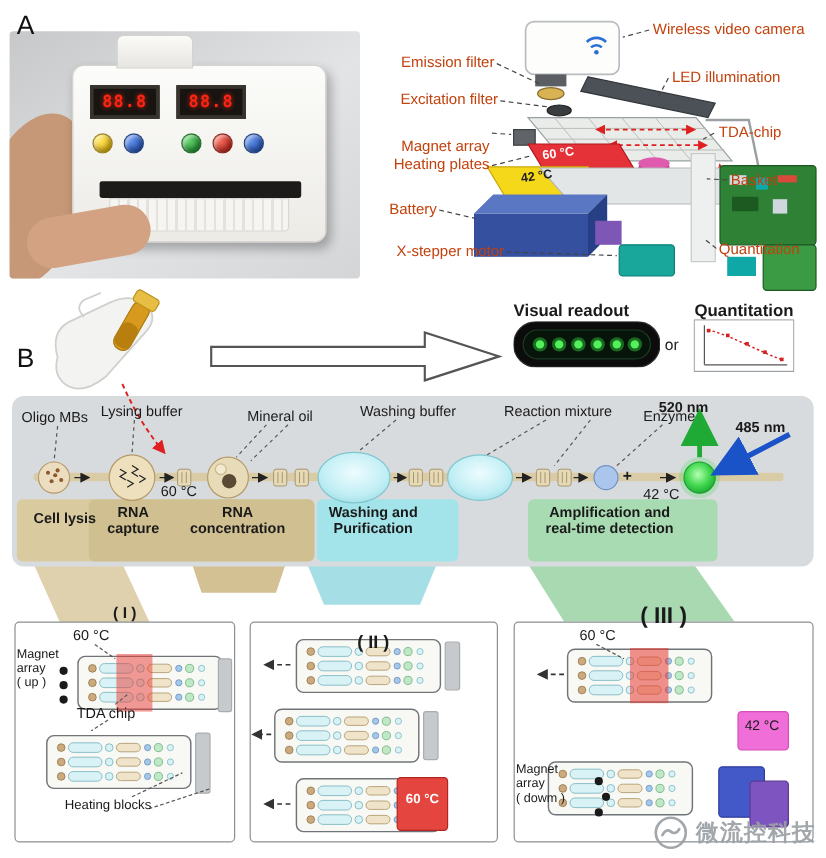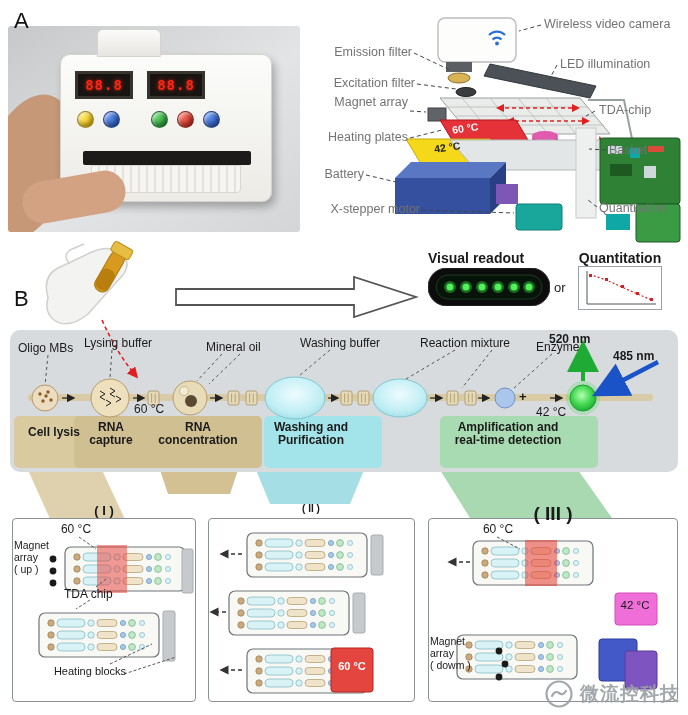--- a/index.html
+++ b/index.html
@@ -25,21 +25,21 @@
        border:1px solid #d5d3ce;border-radius:6px 6px 0 0}
   .display{position:absolute;top:16px;width:58px;height:28px;background:#171411;border:3px solid #37332d;border-radius:0;
            color:#ff2413;font:700 14px "DejaVu Sans Mono",monospace;display:flex;align-items:center;justify-content:center;
            letter-spacing:1px;text-shadow:0 0 4px rgba(255,45,20,.85)}
   .d1{left:14px}.d2{left:86px}
   .btn{position:absolute;top:56px;width:17px;height:17px;border-radius:50%;border:1px solid rgba(0,0,0,.35);
        box-shadow:inset -2px -3px 4px rgba(0,0,0,.35),inset 2px 2px 3px rgba(255,255,255,.55)}
   .slot{position:absolute;left:22px;top:96px;width:168px;height:14px;background:#1c1b19;border-radius:2px}
   .tray{position:absolute;left:30px;top:110px;width:150px;height:28px;background:#f6f5f2;border:1px solid #d9d7d2;
         border-radius:0 0 4px 4px;background-image:repeating-linear-gradient(90deg,transparent 0 6px,#e4e2dd 6px 8px)}
-  .lbl{position:absolute;z-index:9;font-size:12.5px;line-height:1.1;white-space:nowrap;color:#737373}
+  .lbl{position:absolute;z-index:9;font-size:12.5px;line-height:1.1;white-space:nowrap;color:#c2410c}
   .strip{position:absolute;left:10px;top:330px;width:668px;height:142px;background:#d8dbde;border-radius:10px;z-index:1}
   .pbox{position:absolute;top:518px;height:184px;background:#fff;border:1.5px solid #8b9094;border-radius:4px;z-index:2}
   .wm{position:absolute;left:544px;top:676px;width:142px;height:36px;z-index:10;display:flex;align-items:center;gap:6px;opacity:.92}
   .wmtext{font-size:19px;font-weight:700;color:#9ba0a4;letter-spacing:1px;white-space:nowrap}
   .ov{position:absolute;left:0;top:0;z-index:8;pointer-events:none}
   svg{display:block}
 </style>
 </head>
 <body>
 
@@ -172,21 +172,21 @@
       <rect x="348" y="138" width="16" height="6" fill="#d84a3a"></rect>
       <rect x="310" y="156" width="22" height="12" fill="#1c5a22"></rect>
       <rect x="344" y="158" width="12" height="12" fill="#cfd8dc"></rect>
       <rect x="336" y="196" width="44" height="38" rx="3" fill="#3b9a44" stroke="#1c5a22"></rect>
       <rect x="306" y="206" width="24" height="16" fill="#10a7a7"></rect>
     </g>
   </svg>
 
   <div class="lbl r" style="left:300px;top:46px;width:112px">Emission filter</div>
   <div class="lbl r" style="left:300px;top:77px;width:115px">Excitation filter</div>
-  <div class="lbl r" style="left:300px;top:96px;width:108px">Magnet array</div>
+  <div class="lbl r" style="left:300px;top:116px;width:108px">Magnet array</div>
   <div class="lbl r" style="left:300px;top:131px;width:108px">Heating plates</div>
   <div class="lbl r" style="left:300px;top:168px;width:64px">Battery</div>
   <div class="lbl r" style="left:300px;top:203px;width:120px">X-stepper motor</div>
   <div class="lbl" style="left:544px;top:18px">Wireless video camera</div>
   <div class="lbl" style="left:560px;top:58px">LED illumination</div>
   <div class="lbl" style="left:599px;top:104px">TDA-chip</div>
   <div class="lbl" style="left:609px;top:144px">Basket</div>
   <div class="lbl" style="left:599px;top:202px">Quantitation</div>
   <div class="t b" style="left:452px;top:122px;font-size:10.5px;color:#fff;transform:rotate(-8deg)">60 °C</div>
   <div class="t b" style="left:434px;top:141px;font-size:10.5px;color:#222;transform:rotate(-8deg)">42 °C</div>
@@ -344,21 +344,21 @@
   </div>
 
   <svg class="abs" style="left:0;top:470px;z-index:0" width="688" height="66" viewBox="0 0 688 66">
     <polygon points="28,0 102,0 130,60 55,60" fill="#dbc9a0" opacity="0.85"></polygon>
     <polygon points="160,0 238,0 230,24 168,24" fill="#c8b178" opacity="0.8"></polygon>
     <polygon points="256,0 364,0 350,34 270,34" fill="#8ed6de" opacity="0.8"></polygon>
     <polygon points="440,0 578,0 612,48 470,48" fill="#93cf9d" opacity="0.8"></polygon>
   </svg>
 
   <div class="t c b" style="left:59px;top:503px;width:90px;font-size:13px">( I )</div>
-  <div class="t c b" style="left:266px;top:503px;width:90px;font-size:10px">( II )</div>
+  <div class="t c b" style="left:266px;top:527px;width:90px;font-size:15px">( II )</div>
   <div class="t c b" style="left:508px;top:503px;width:90px;font-size:19px">( III )</div>
 
   <div class="pbox" style="left:12px;width:184px">
     <svg width="181" height="181" viewBox="0 0 181 181" xmlns:xlink="http://www.w3.org/1999/xlink">
       <use href="#tda-chip" xlink:href="#tda-chip" x="52" y="28"></use>
       <rect x="84" y="26" width="30" height="48" fill="#e73832" opacity="0.5"></rect>
       <rect x="169" y="30" width="11" height="44" rx="2" fill="#c7cacc" stroke="#a9adb0"></rect>
       <g fill="#1a1a1a">
         <circle cx="40" cy="40" r="3.4"></circle>
           <circle cx="40" cy="52" r="3.4"></circle>

